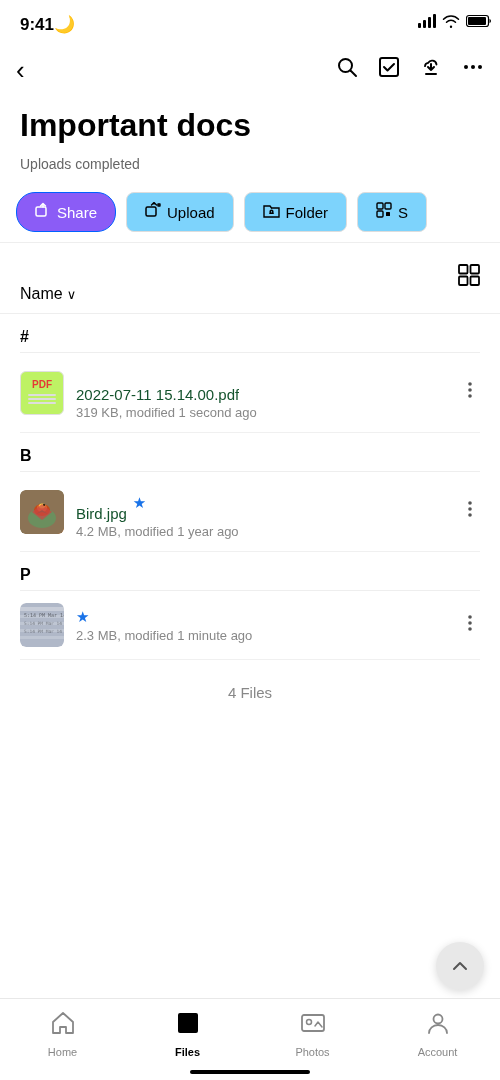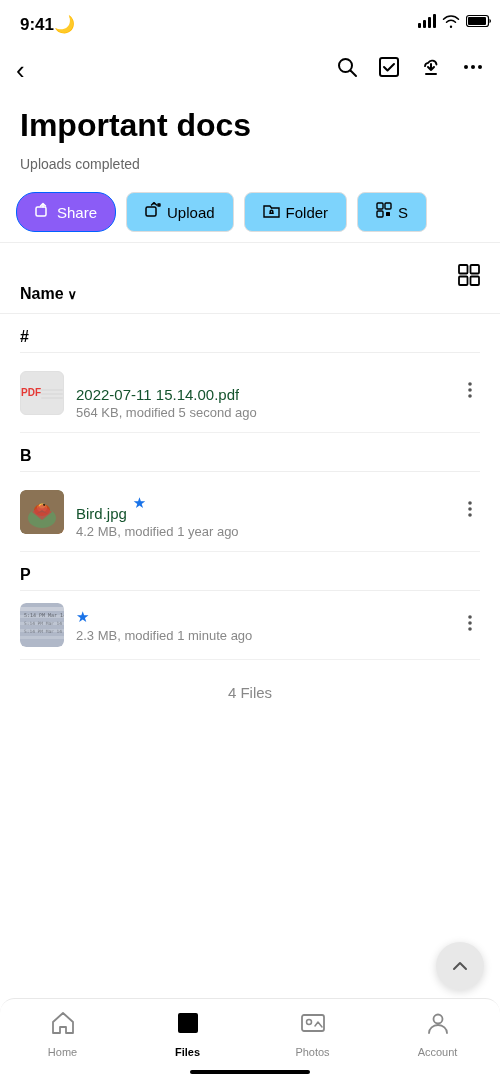--- a/index.html
+++ b/index.html
@@ -117,21 +117,21 @@
       align-items: center;
       padding: 10px 20px;
       border-top: 1px solid #eee;
       border-bottom: 1px solid #eee;
     }
     .sort-label {
       display: flex;
       align-items: center;
       gap: 4px;
       font-size: 16px;
-      font-weight: 700;
+      font-weight: 400;
       color: #000;
       cursor: pointer;
       margin-top: 32px;
     }
     .sort-icon {
       font-size: 13px;
       color: #000;
     }
     .grid-icon {
       font-size: 22px;
@@ -165,22 +165,23 @@
       border-radius: 6px;
       overflow: hidden;
       flex-shrink: 0;
       display: flex;
       align-items: center;
       justify-content: center;
       background: #f5f5f5;
       margin-right: 12px;
     }
     .file-thumb.pdf-thumb {
-      background: #e5e5e5;
+      background: #bef264;
       border: 1px solid #e0e0e0;
+      flex-direction: column;
     }
     .pdf-label {
       font-size: 10px;
       font-weight: 700;
       color: #e53935;
       line-height: 1;
     }
     .pdf-lines {
       width: 28px;
       margin-top: 2px;
@@ -280,21 +281,20 @@
       bottom: 0;
       left: 0;
       width: 500px;
       background: #fff;
       border-top: 1px solid #e8e8e8;
       display: flex;
       justify-content: space-around;
       align-items: center;
       padding: 8px 0 20px 0;
       height: 82px;
-      border-radius: 15px;
     }
     .nav-item {
       display: flex;
       flex-direction: column;
       align-items: center;
       gap: 4px;
       cursor: pointer;
       flex: 1;
     }
     .nav-item-icon {
@@ -473,21 +473,21 @@
       <div class="pdf-lines">
         <div class="pdf-line"></div>
         <div class="pdf-line"></div>
         <div class="pdf-line"></div>
       </div>
     </div>
     <div class="file-info">
       <div class="file-name-row">
         <span class="file-name">2022-07-11 15.14.00.pdf</span>
       </div>
-      <div class="file-meta">564 KB, modified 5 second ago</div>
+      <div class="file-meta">319 KB, modified 1 second ago</div>
     </div>
     <div class="file-more">
       <svg width="20" height="20" viewBox="0 0 20 20" fill="none">
         <circle cx="10" cy="4" r="1.8" fill="#555"></circle>
         <circle cx="10" cy="10" r="1.8" fill="#555"></circle>
         <circle cx="10" cy="16" r="1.8" fill="#555"></circle>
       </svg>
     </div>
   </div>
 

